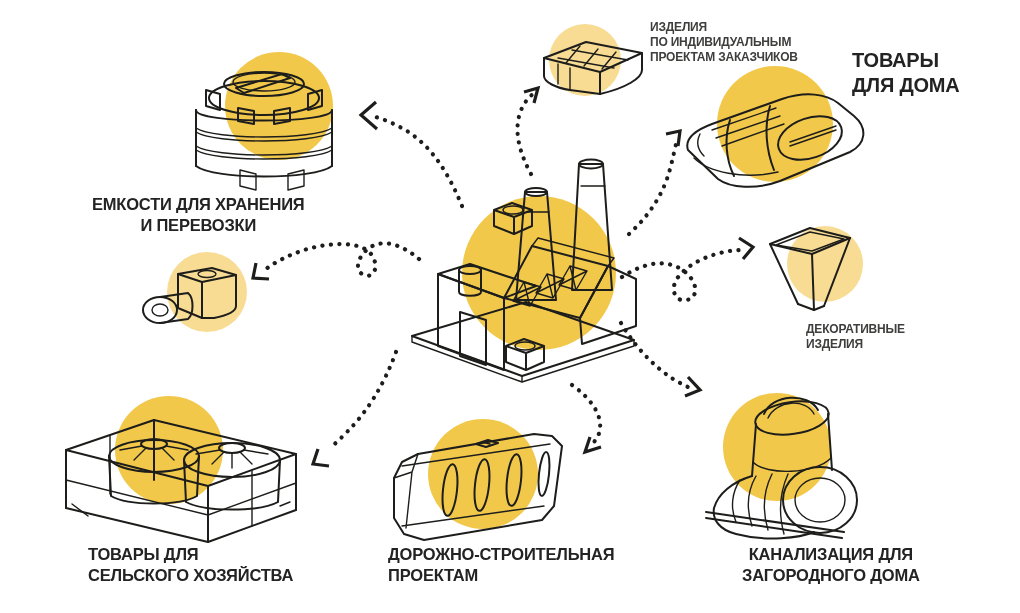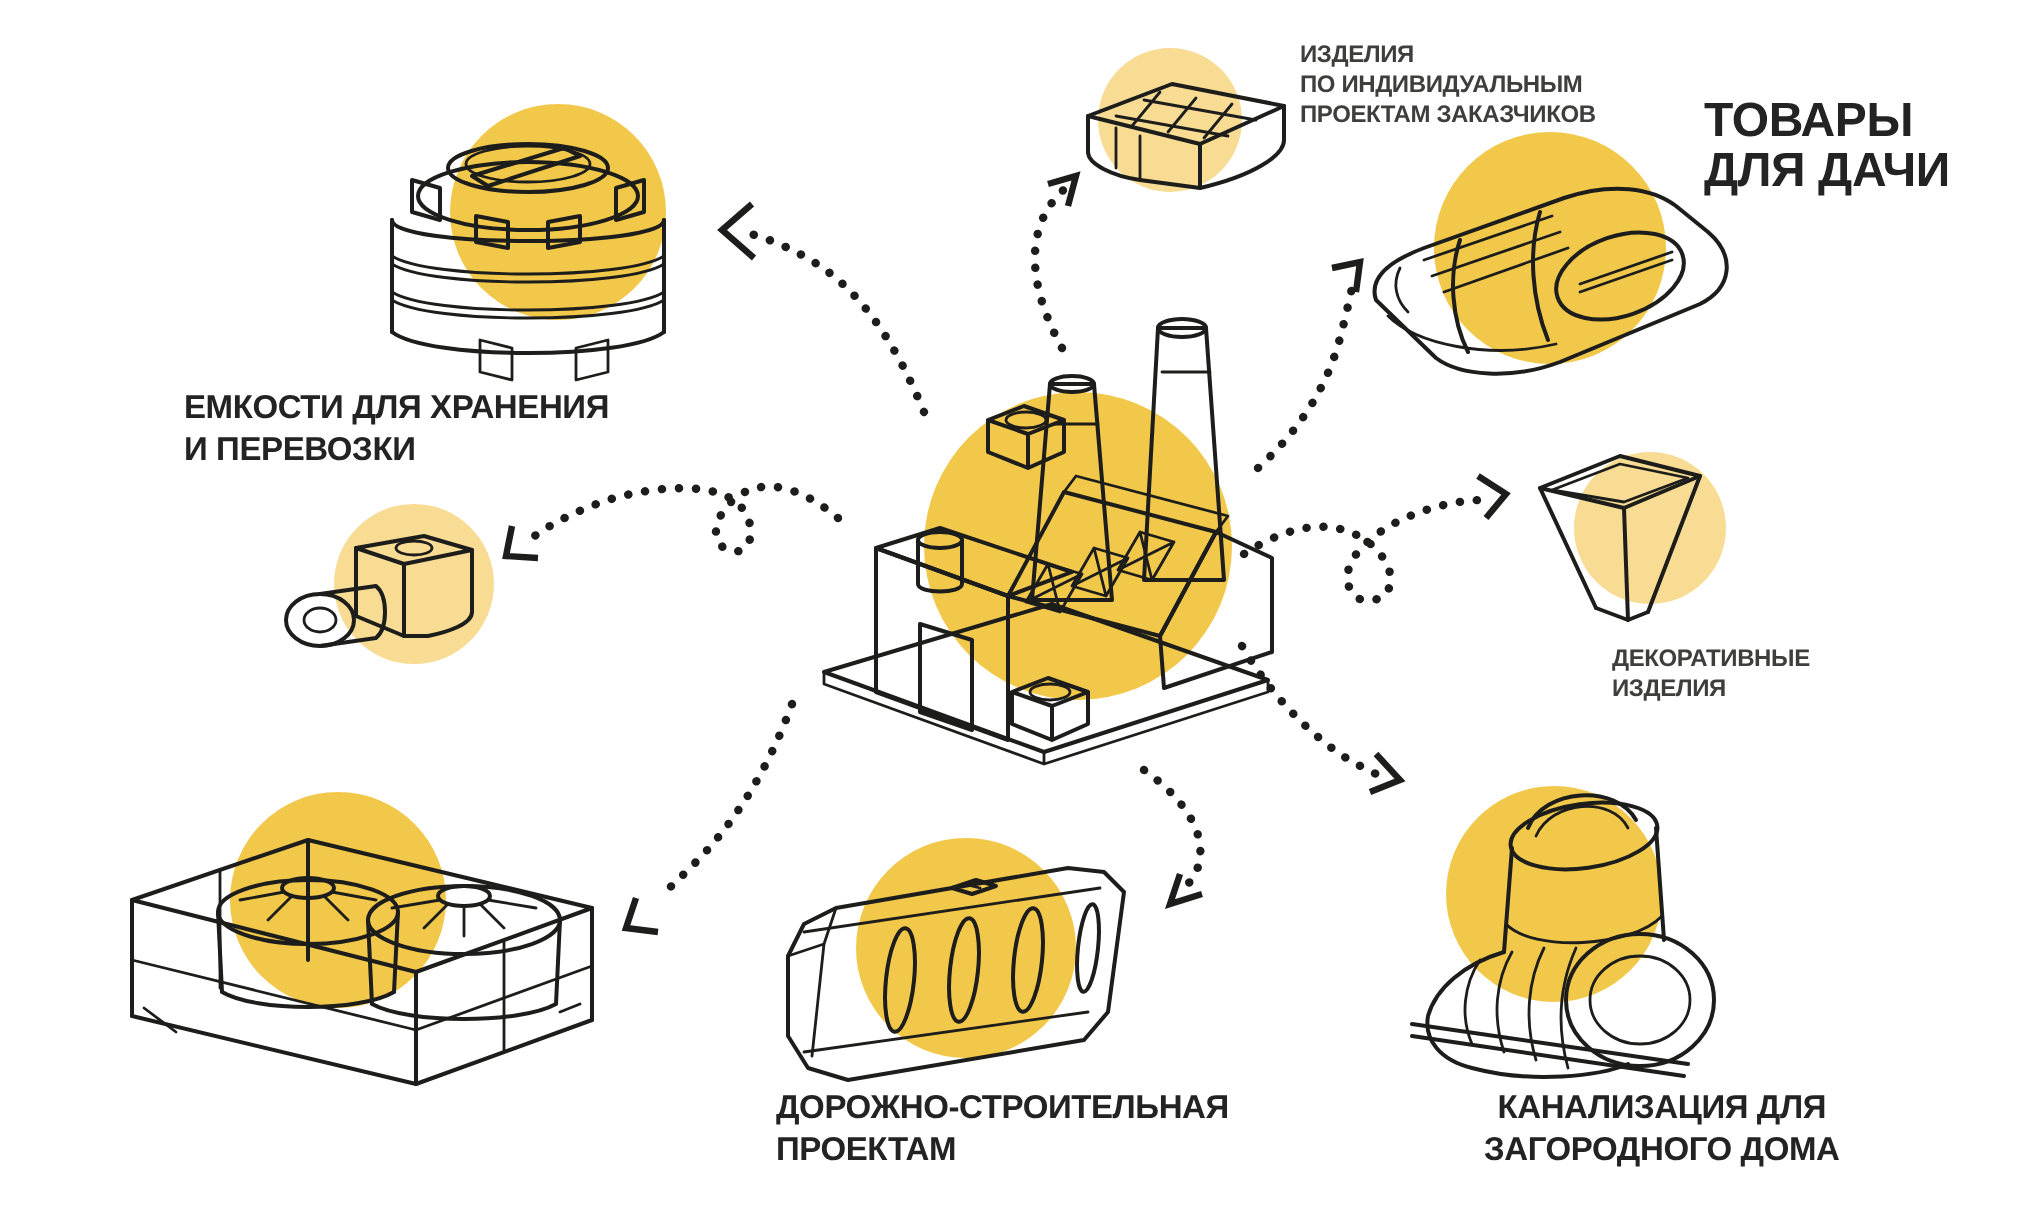--- a/index.html
+++ b/index.html
@@ -17,21 +17,21 @@
   }
   .art .thin{stroke-width:1.4;}
   svg.arrows{position:absolute;left:0;top:0;z-index:4;pointer-events:none;}
   .arrows path{fill:none;stroke:var(--outline,#1d1d1b);stroke-width:4.2;
     stroke-linecap:round;stroke-dasharray:0.1 8.4;}
   .arrows polyline{fill:none;stroke:var(--outline,#1d1d1b);stroke-width:3.2;
     stroke-linejoin:miter;stroke-linecap:butt;}
   .label{position:absolute;z-index:5;font-weight:bold;white-space:nowrap;
     color:var(--label-primary,#232323);letter-spacing:-0.2px;}
   .label.big{font-size:16.5px;line-height:21px;}
-  .label.dacha{font-size:24px;line-height:25px;}
+  .label.dacha{font-size:20px;line-height:25px;}
   .label.small{font-size:12px;line-height:15px;color:var(--label-secondary,#3e3e3d);margin-top:12px;}
   .label.tiny{font-size:11.5px;line-height:15px;color:var(--label-secondary,#3e3e3d);}
 </style>
 </head>
 <body>
 
 <div class="stage">
 
   <div class="bubble" style="left:462px;top:196px;width:154px;height:154px;"></div>
   <div class="bubble" style="left:225px;top:52px;width:108px;height:108px;"></div>
@@ -206,42 +206,46 @@
     <polyline points="376,102 361,115 377,129"></polyline>
     <polyline points="524,92 538,88 534,103"></polyline>
     <polyline points="666,134 680,131 678,146"></polyline>
     <polyline points="739,238 753,247 743,259"></polyline>
     <polyline points="256,263 253,278 269,279"></polyline>
     <polyline points="318,449 313,464 329,466"></polyline>
     <polyline points="590,437 585,452 601,447"></polyline>
     <polyline points="688,377 700,390 685,396"></polyline>
   </svg>
 
-  <div class="label big" style="left:92px;top:194px;">
+  <div class="label big" style="left:92px;top:194px;text-align:center;">
     <div>ЕМКОСТИ ДЛЯ ХРАНЕНИЯ</div>
     <div>И ПЕРЕВОЗКИ</div>
   </div>
 
   <div class="label small" style="left:650px;top:8px;">
     <div>ИЗДЕЛИЯ</div>
     <div>ПО ИНДИВИДУАЛЬНЫМ</div>
     <div>ПРОЕКТАМ ЗАКАЗЧИКОВ</div>
   </div>
 
   <div class="label dacha" style="left:852px;top:48px;">
     <div>ТОВАРЫ</div>
-    <div>ДЛЯ ДАЧИ</div>
+    <div>ДЛЯ ДОМА</div>
   </div>
 
 
   <div class="label small" style="left:806px;top:310px;">
     <div>ДЕКОРАТИВНЫЕ</div>
     <div>ИЗДЕЛИЯ</div>
   </div>
 
+  <div class="label big" style="left:88px;top:544px;">
+    <div>ТОВАРЫ ДЛЯ</div>
+    <div>СЕЛЬСКОГО ХОЗЯЙСТВА</div>
+  </div>
 
   <div class="label big" style="left:388px;top:544px;">
     <div>ДОРОЖНО-СТРОИТЕЛЬНАЯ</div>
     <div>ПРОЕКТАМ</div>
   </div>
 
   <div class="label big" style="left:742px;top:544px;text-align:center;">
     <div>КАНАЛИЗАЦИЯ ДЛЯ</div>
     <div>ЗАГОРОДНОГО ДОМА</div>
   </div>

